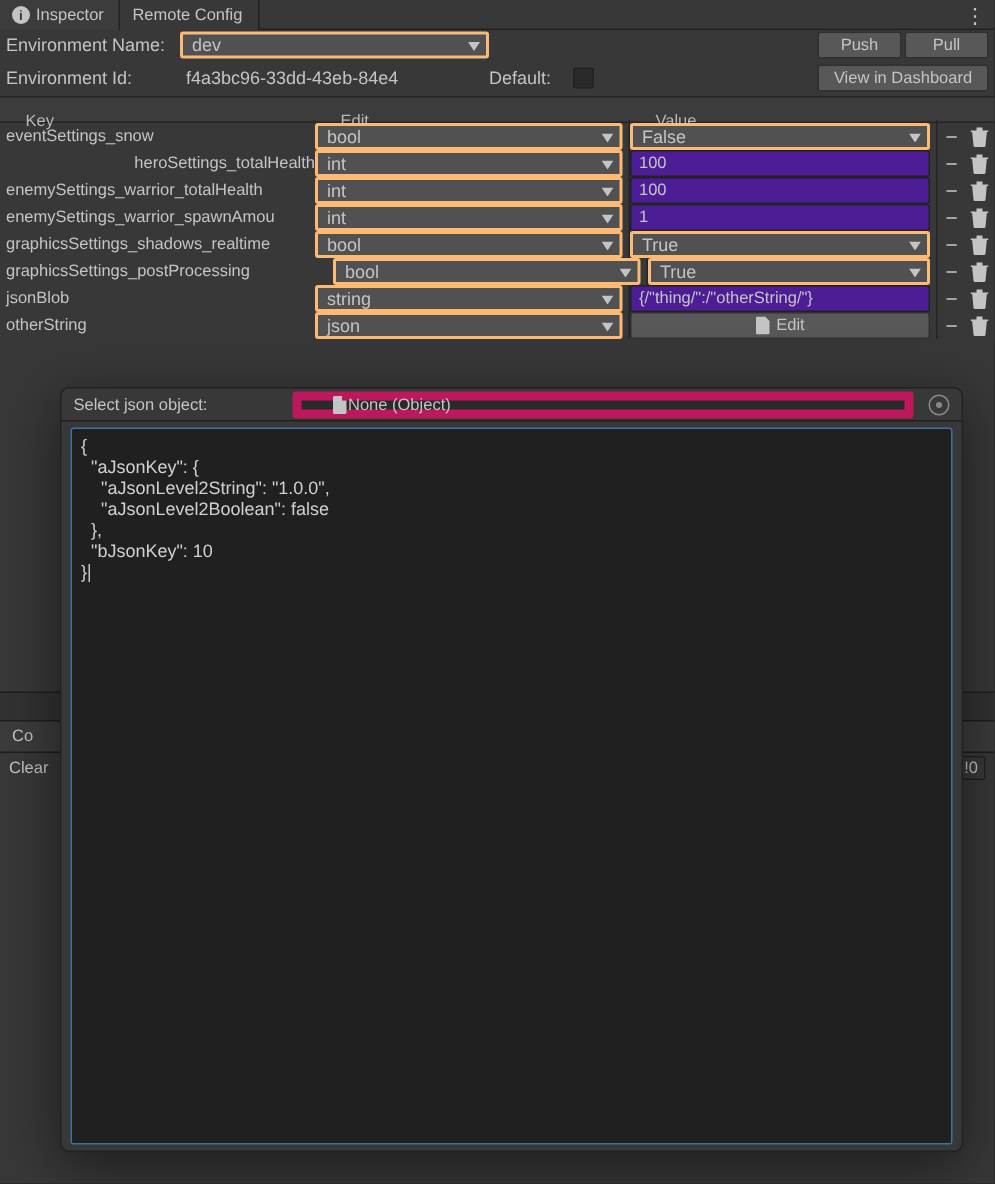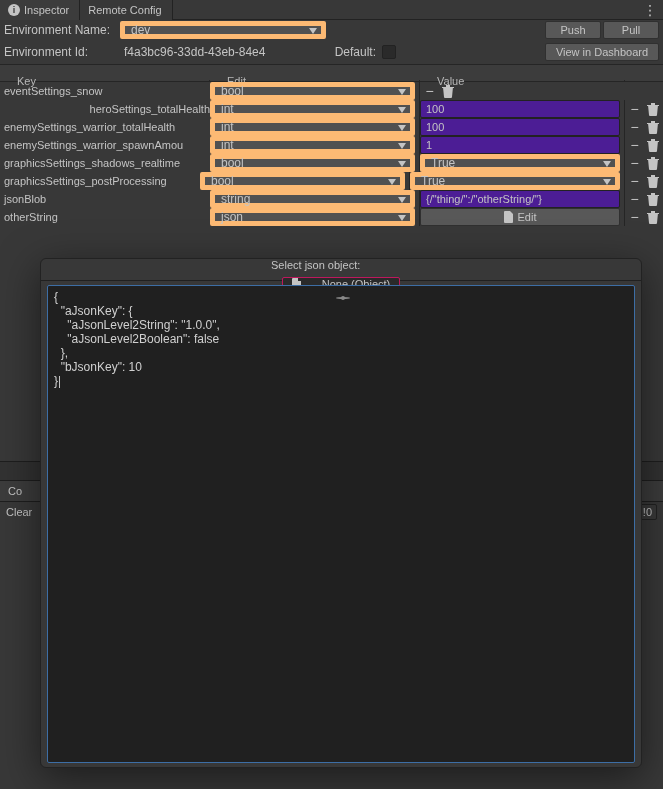--- a/index.html
+++ b/index.html
@@ -51,23 +51,23 @@
   }
   .env-row {
     display: flex;
     align-items: center;
     height: 20px;
     padding: 0 2px;
   }
   .env-label { width: 118px; padding-left: 2px; }
   .dropdown {
     display: flex;
-    align-items: center;
+    align-items: flex-end;
     background: #515151;
-    border: 5px solid #fdba74;
+    border: 2px solid #fdba74;
     border-radius: 2px;
     height: 18px;
     padding: 0 4px 0 6px;
     position: relative;
   }
   .dropdown-arrow {
     margin-left: auto;
   }
   svg.dd-arrow { width: 8px; height: 6px; }
   svg.dd-arrow path { fill: #c4c4c4; }
@@ -206,33 +206,32 @@
     pointer-events: none;
   }
   .obj-row {
     display: flex;
     align-items: center;
     height: 22px;
     padding: 0 8px;
     gap: 6px;
     border-bottom: 1px solid #202020;
     font-size: 11px;
-    flex-direction: column;
   }
   .obj-row .label { width: 140px; }
   .obj-field {
     flex: 1;
     background: #2a2a2a;
-    border: 1px solid #be185d;
-    border-radius: 2px;
-    height: 18px;
-    display: flex;
-    align-items: center;
-    padding: 0 9px;
-    gap: 20px;
+    border: 6px solid #be185d;
+    border-radius: 2px;
+    height: 18px;
+    display: flex;
+    align-items: center;
+    padding: 0 21px;
+    gap: 0;
   }
   .target-icon {
     width: 14px; height: 14px;
     border: 1px solid #888;
     border-radius: 50%;
     position: relative;
     margin-left: 4px;
   }
   .target-icon::after {
     content: '';
@@ -339,21 +338,21 @@
   </div>
   <div class="push-pull">
     <div class="btn">Push</div>
     <div class="btn">Pull</div>
   </div>
 </div>
 
 <div class="env-row" style="height:24px;">
   <span class="env-label">Environment Id:</span>
   <span style="width:206px;padding-left:4px;">f4a3bc96-33dd-43eb-84e4</span>
-  <span style="width:56px;text-align:right;padding-right:6px;">Default:</span>
+  <span style="width:56px;text-align:left;padding-right:6px;">Default:</span>
   <div class="checkbox"></div>
   <div style="margin-left:auto;margin-right:2px;">
     <div class="btn wide">View in Dashboard</div>
   </div>
 </div>
 
 <div class="table-area">
   <div class="thead">
     <div class="col col-key">Key</div>
     <div class="col col-type">Edit</div>
@@ -364,20 +363,28 @@
       <div class="trow">
         <div class="col-key cell-text" style="width: 210px;">eventSettings_snow</div>
         <div class="col-type" style="width: 210px; display: flex;">
           <div class="dropdown type-dd">
             <span>bool</span>
             <span class="dropdown-arrow"><svg class="dd-arrow" viewBox="0 0 8 6">
                 <path d="M0 0 L8 0 L4 6 Z"></path>
               </svg></span>
           </div>
         </div>
+        <div class="col-value" style="display: flex;">
+          <div class="dropdown value-dd">
+            <span>False</span>
+            <span class="dropdown-arrow"><svg class="dd-arrow" viewBox="0 0 8 6">
+                <path d="M0 0 L8 0 L4 6 Z"></path>
+              </svg></span>
+          </div>
+        </div>
         <div class="act-cell">
           <div class="minus">−</div>
           <div class="trash">
             <svg class="trash-svg" viewBox="0 0 12 14">
               <path d="M1 3 h10 l-1 10 a1 1 0 0 1 -1 1 h-6 a1 1 0 0 1 -1 -1 z M4 1 h4 v2 h-4 z M0 3 h12 v1 h-12 z"></path>
             </svg>
           </div>
         </div>
       </div>
       <div class="trow">
@@ -467,21 +474,21 @@
         <div class="act-cell">
           <div class="minus">−</div>
           <div class="trash">
             <svg class="trash-svg" viewBox="0 0 12 14">
               <path d="M1 3 h10 l-1 10 a1 1 0 0 1 -1 1 h-6 a1 1 0 0 1 -1 -1 z M4 1 h4 v2 h-4 z M0 3 h12 v1 h-12 z"></path>
             </svg>
           </div>
         </div>
       </div>
       <div class="trow">
-        <div class="col-key cell-text" style="width: 200px;">graphicsSettings_postProcessing</div>
+        <div class="col-key cell-text" style="width: 222px;">graphicsSettings_postProcessing</div>
         <div class="col-type" style="width: 210px; display: flex;">
           <div class="dropdown type-dd">
             <span>bool</span>
             <span class="dropdown-arrow"><svg class="dd-arrow" viewBox="0 0 8 6">
                 <path d="M0 0 L8 0 L4 6 Z"></path>
               </svg></span>
           </div>
         </div>
         <div class="col-value" style="display: flex;">
           <div class="dropdown value-dd">

